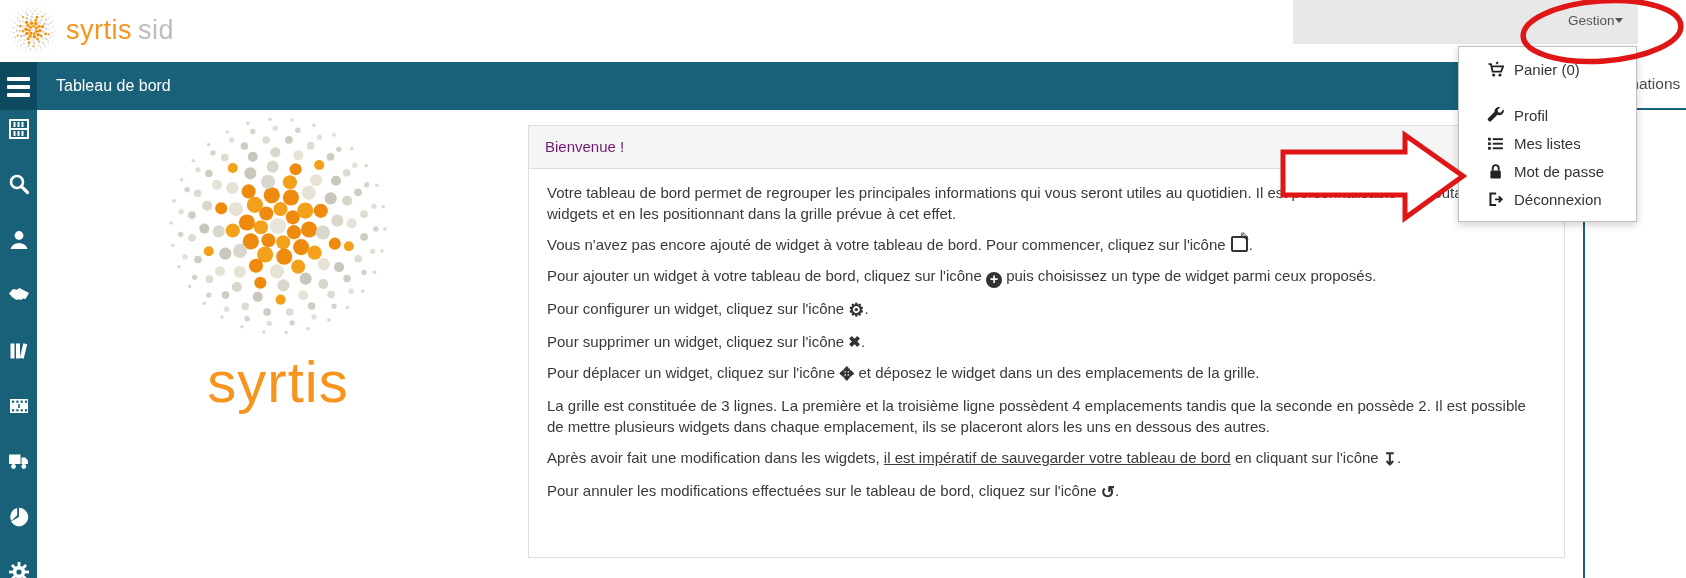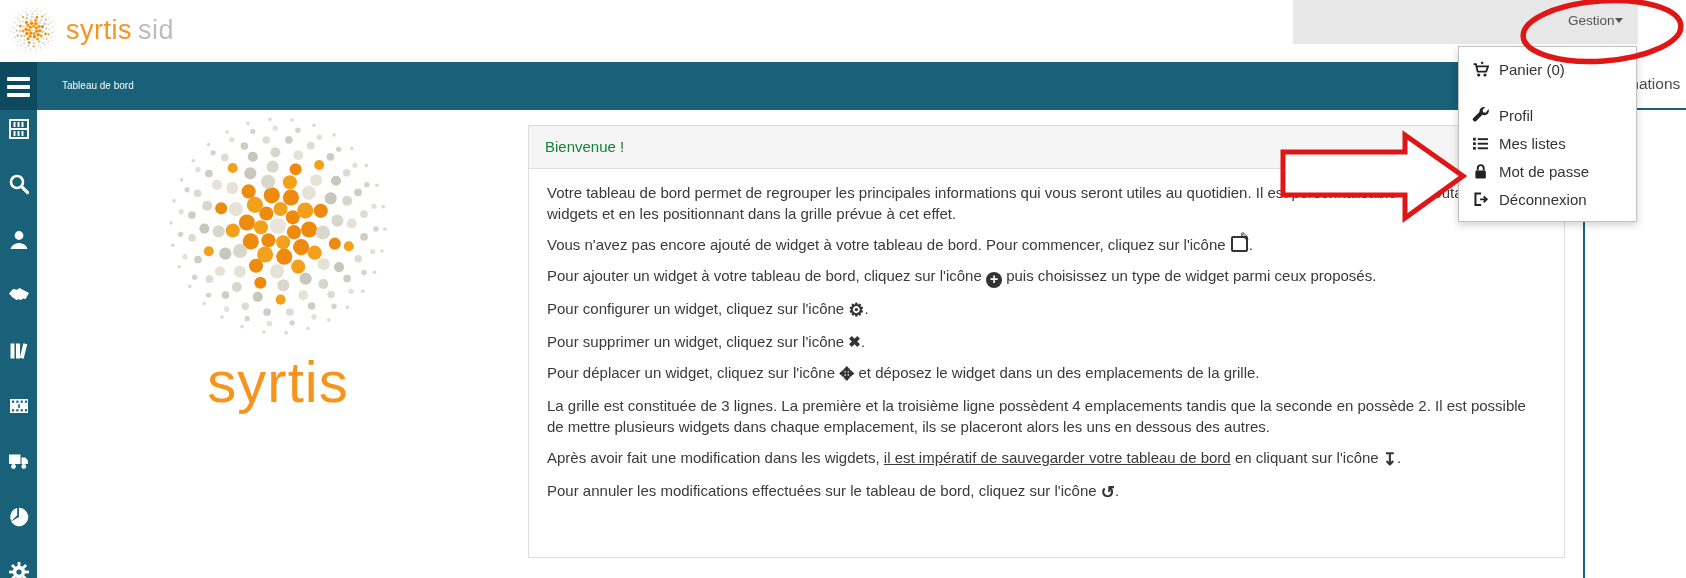--- a/index.html
+++ b/index.html
@@ -24,62 +24,62 @@
   .gestion{position:absolute;left:1568px;top:13px;font-size:13.5px;color:#555;cursor:pointer;
            display:flex;align-items:center;gap:0;}
   .caret-down{width:0;height:0;border-left:4.5px solid transparent;border-right:4.5px solid transparent;
               border-top:5px solid #555;display:inline-block;}
 
   
   .navbar{position:absolute;left:0;top:62px;width:1583px;height:48px;background:#186178;z-index:2;}
   .burger{position:absolute;left:0;top:0;width:37px;height:48px;background:#0d4a5f;cursor:pointer;}
   .burger i{display:block;width:23px;height:3.5px;background:#fff;margin:4.5px auto 0;border-radius:1px;}
   .burger i:first-child{margin-top:15px;}
-  .nav-title{position:absolute;left:62px;top:0;line-height:48px;font-size:10px;color:#fdfdfd;}
+  .nav-title{position:absolute;left:56px;top:0;line-height:48px;font-size:16px;color:#fdfdfd;}
 
   
   .rightpanel{position:absolute;left:1583px;top:62px;width:103px;height:516px;background:#fff;z-index:3;}
   .rp-head{position:absolute;left:12px;top:13px;font-size:15.5px;color:#4a4a4a;white-space:nowrap;cursor:pointer;}
   .rp-underline{position:absolute;left:0;top:46px;width:103px;height:2px;background:#186178;}
   .rp-border{position:absolute;left:0;top:48px;width:2px;height:468px;background:#186178;}
 
   
   .sidebar{position:absolute;left:0;top:110px;width:37px;height:468px;background:#186178;z-index:2;}
   .side-ic{position:absolute;left:7.5px;width:22px;height:22px;cursor:pointer;}
 
   
   .biglogo{position:absolute;left:165px;top:110px;width:226px;text-align:center;z-index:1;}
   .biglogo svg{width:226px;height:232px;}
   .wordmark{margin-top:2px;font-size:58px;color:#f7941d;letter-spacing:1px;}
 
   
   .card{position:absolute;left:528px;top:125px;width:1037px;height:433px;background:#fff;
         border:1px solid #ddd;box-sizing:border-box;z-index:1;}
   .card-head{height:42px;background:#f5f5f5;border-bottom:1px solid #ddd;line-height:42px;
-             padding-left:16px;font-size:15px;color:#15803d;}
+             padding-left:16px;font-size:15px;color:#701a75;}
   .card-body{padding:13px 18px;font-size:15px;color:#3a3a3a;line-height:21px;}
   .card-body p{margin:0 0 10px 0;}
   .card-body .link{text-decoration:underline;cursor:pointer;}
 
   
   .ic{display:inline-block;color:#333;}
   .ic-edit{position:relative;width:13px;height:12px;border:2px solid #333;border-radius:2px;
            vertical-align:-2px;margin:0 1px;}
   .ic-edit .pen{position:absolute;top:-7px;right:-4px;font-size:12px;line-height:12px;}
   .ic-plus-circle{width:16px;height:16px;border-radius:50%;background:#333;color:#fff;text-align:center;
                   line-height:15px;font-size:14px;font-weight:bold;vertical-align:-3px;}
   .ic-gear,.ic-move{font-size:18px;font-weight:bold;vertical-align:-2px;}
   .ic-remove{font-size:15px;font-weight:bold;}
   .ic-save,.ic-undo{font-size:17px;font-weight:bold;vertical-align:-2px;}
 
   
   .dropdown{position:absolute;left:1458px;top:46px;width:179px;height:176px;background:#fff;
             border:1px solid #bfbfbf;box-shadow:0 3px 8px rgba(0,0,0,.18);box-sizing:border-box;
             padding-top:8px;z-index:50;}
-  .dd-item{height:28px;display:flex;align-items:center;padding-left:13px;gap:10px;cursor:pointer;
+  .dd-item{height:28px;display:flex;align-items:center;padding-left:28px;gap:10px;cursor:pointer;
            font-size:15px;color:#333;}
   .dd-item.gap{margin-top:18px;}
   .dd-item svg{width:17px;height:17px;flex:0 0 17px;}
 
   
   .annot{position:absolute;left:0;top:0;width:1686px;height:578px;z-index:100;pointer-events:none;}
 </style>
 </head>
 <body>
 

